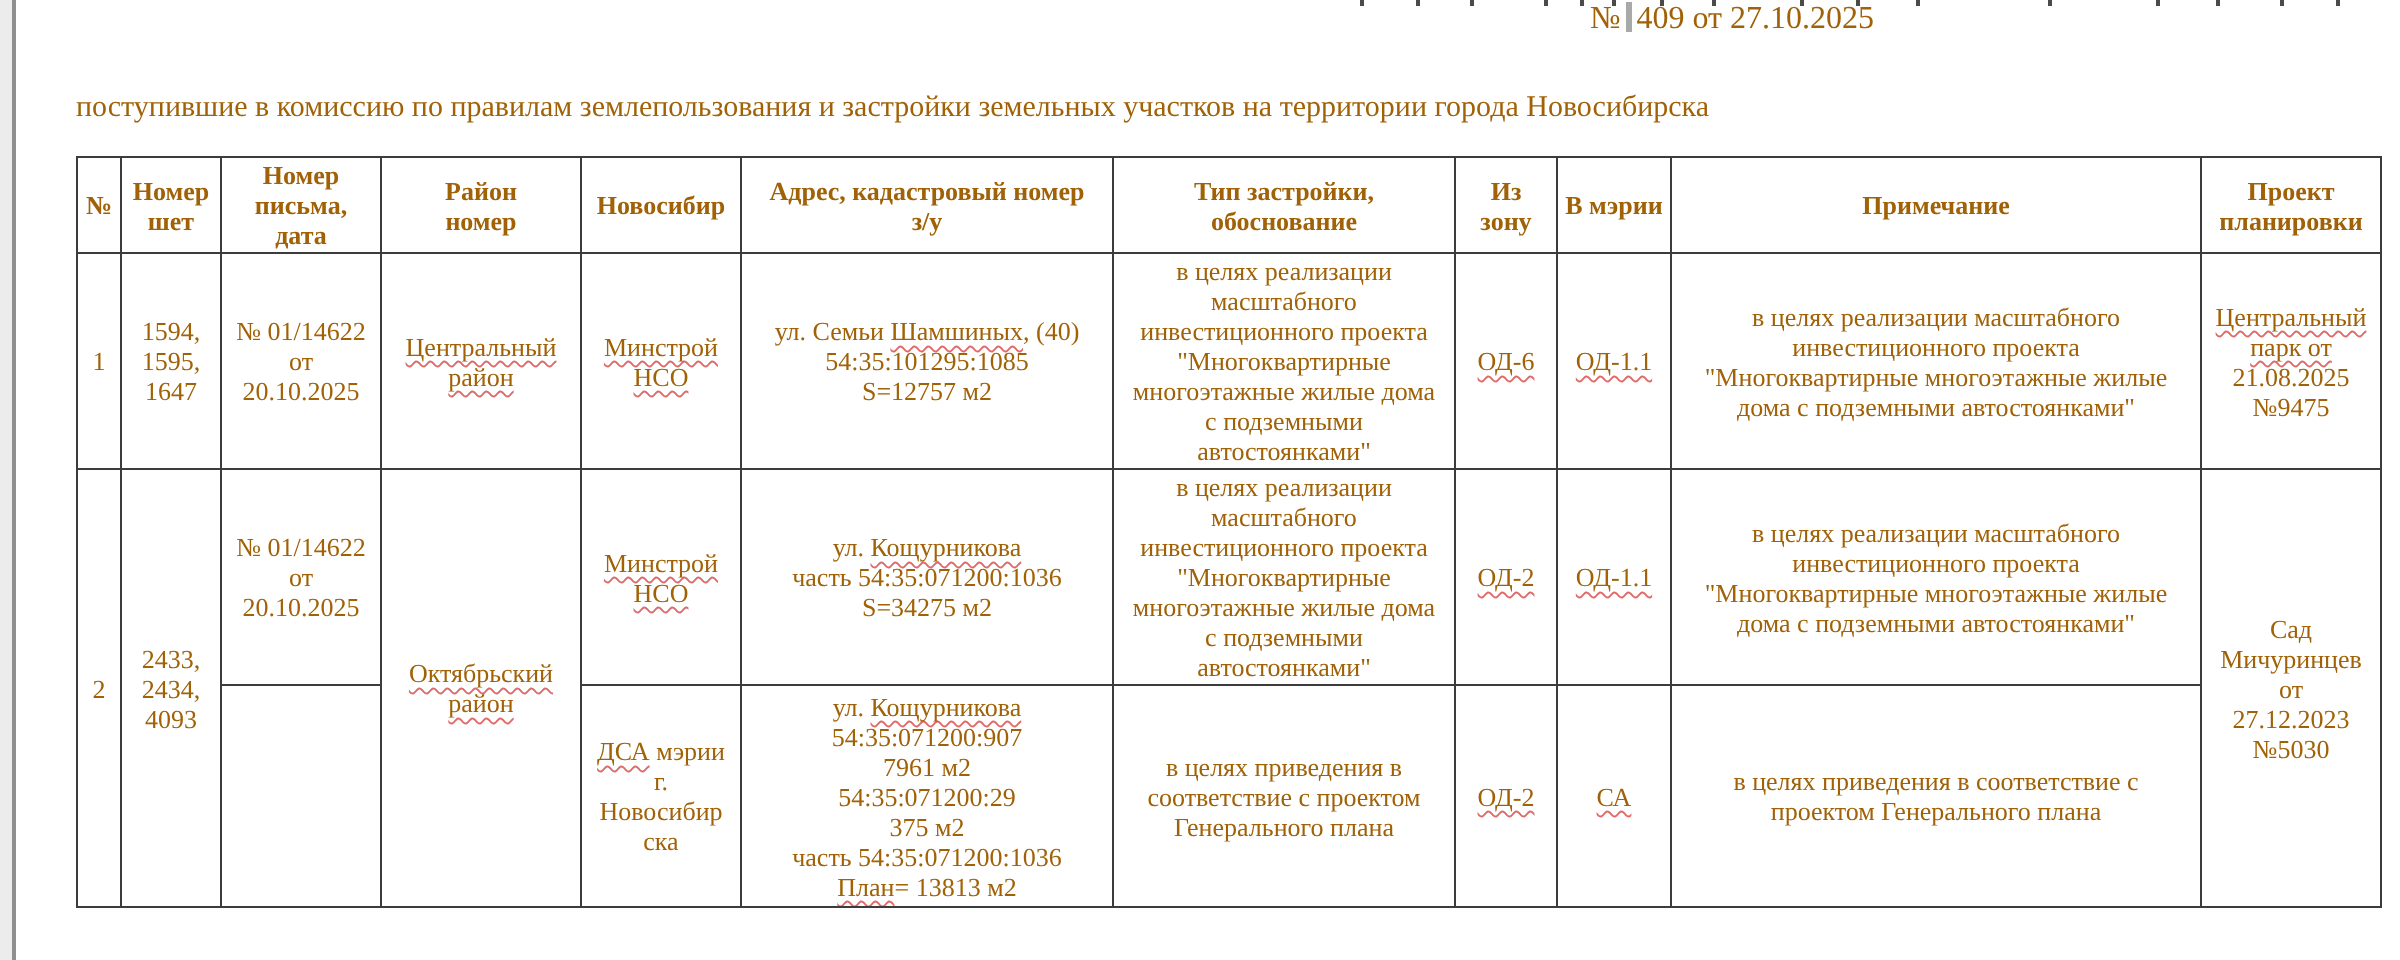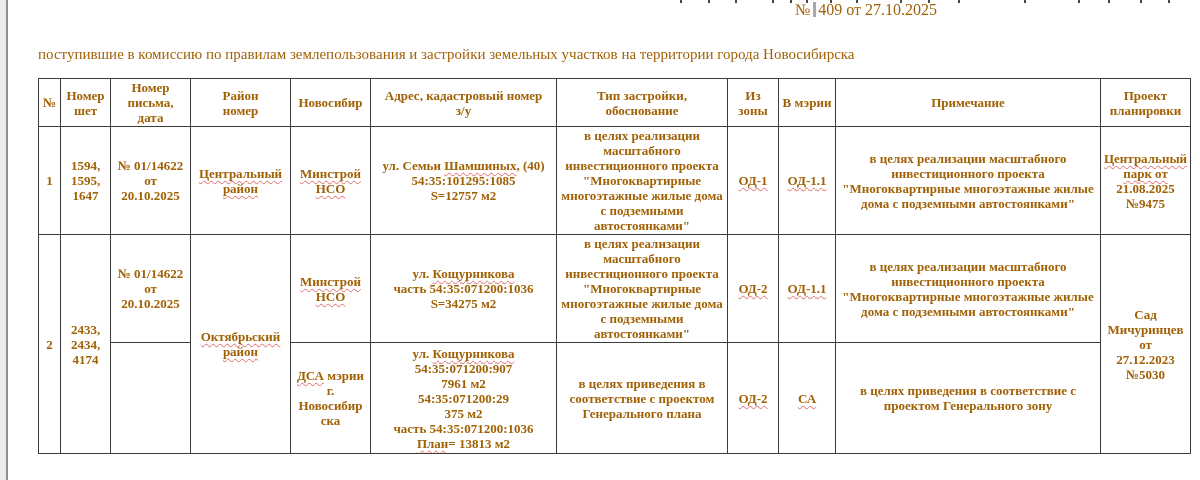--- a/index.html
+++ b/index.html
@@ -21,21 +21,21 @@
   .sub2{position:absolute;left:38px;top:61px;width:1152px;text-align:center;font-size:15px;}
   table.doc{
     position:absolute;left:38px;top:78px;width:1152px;
     border-collapse:collapse;table-layout:fixed;
     font-size:13px;line-height:15px;
   }
   table.doc td,table.doc th{
     border:1px solid #3c3c3c;
     vertical-align:middle;text-align:center;
     padding:1px 2px;overflow:hidden;
-    font-weight:bold;
+    font-weight:normal;
   }
   table.doc th{font-weight:bold;}
   tr.h-head{height:47px;}
   tr.h-r1{height:105px;}
   tr.h-r2a{height:102px;}
   tr.h-r2b{height:111px;}
   .wavy{
     text-decoration-line:underline;
     text-decoration-style:wavy;
     text-decoration-color:#e06a6a;
@@ -112,21 +112,21 @@
       <th>
             <div><span>Адрес, кадастровый номер</span></div>
             <div><span>з/у</span></div>
           </th>
       <th>
             <div><span>Тип застройки,</span></div>
             <div><span>обоснование</span></div>
           </th>
       <th>
             <div><span>Из</span></div>
-            <div><span>зоны</span></div>
+            <div><span>зону</span></div>
           </th>
       <th>
             <div><span>В мэрии</span></div>
           </th>
       <th>
             <div><span>Примечание</span></div>
           </th>
       <th>
             <div><span>Проект</span></div>
             <div><span>планировки</span></div>
@@ -162,21 +162,21 @@
       <td>
             <div><span>в целях реализации</span></div>
             <div><span>масштабного</span></div>
             <div><span>инвестиционного проекта</span></div>
             <div><span>"Многоквартирные</span></div>
             <div><span>многоэтажные жилые дома</span></div>
             <div><span>с подземными</span></div>
             <div><span>автостоянками"</span></div>
           </td>
       <td>
-            <div><span class="wavy">ОД-1</span></div>
+            <div><span class="wavy">ОД-6</span></div>
           </td>
       <td>
             <div><span class="wavy">ОД-1.1</span></div>
           </td>
       <td>
             <div><span>в целях реализации масштабного</span></div>
             <div><span>инвестиционного проекта</span></div>
             <div><span>"Многоквартирные многоэтажные жилые</span></div>
             <div><span>дома с подземными автостоянками"</span></div>
           </td>
@@ -187,21 +187,21 @@
             <div><span>№9475</span></div>
           </td>
     </tr>
     <tr class="h-r2a">
       <td rowspan="2">
             <div><span>2</span></div>
           </td>
       <td rowspan="2">
             <div><span>2433,</span></div>
             <div><span>2434,</span></div>
-            <div><span>4174</span></div>
+            <div><span>4093</span></div>
           </td>
       <td>
             <div><span>№ 01/14622</span></div>
             <div><span>от</span></div>
             <div><span>20.10.2025</span></div>
           </td>
       <td rowspan="2">
             <div><span class="wavy">Октябрьский</span></div>
             <div><span class="wavy">район</span></div>
           </td>
@@ -265,19 +265,19 @@
             <div><span>Генерального плана</span></div>
           </td>
       <td>
             <div><span class="wavy">ОД-2</span></div>
           </td>
       <td>
             <div><span class="wavy">СА</span></div>
           </td>
       <td>
             <div><span>в целях приведения в соответствие с</span></div>
-            <div><span>проектом Генерального зону</span></div>
+            <div><span>проектом Генерального плана</span></div>
           </td>
     </tr>
   </tbody>
     </table>
 
 </div>
 
 </body></html>

